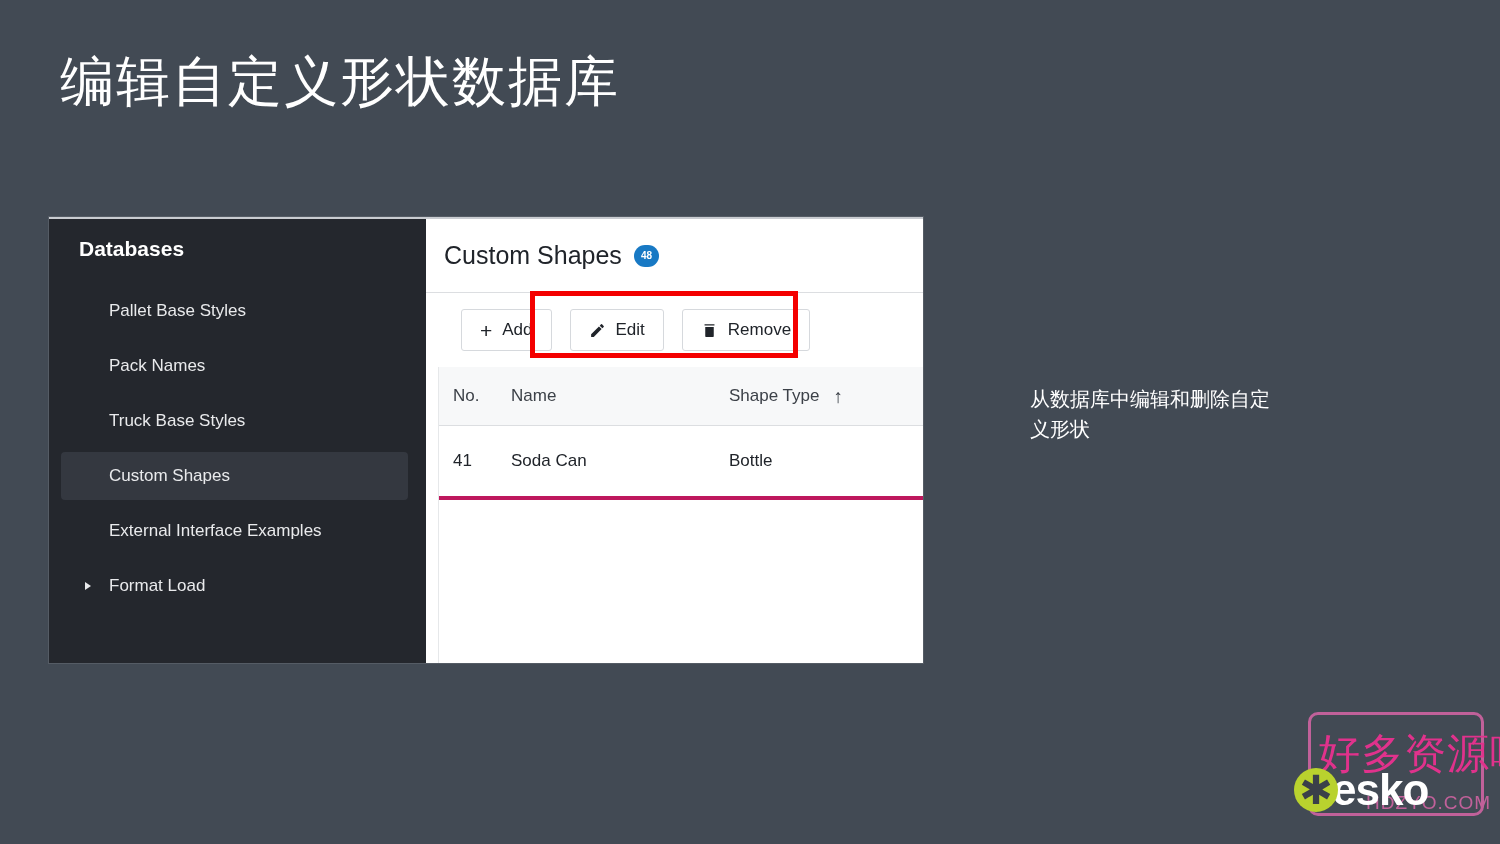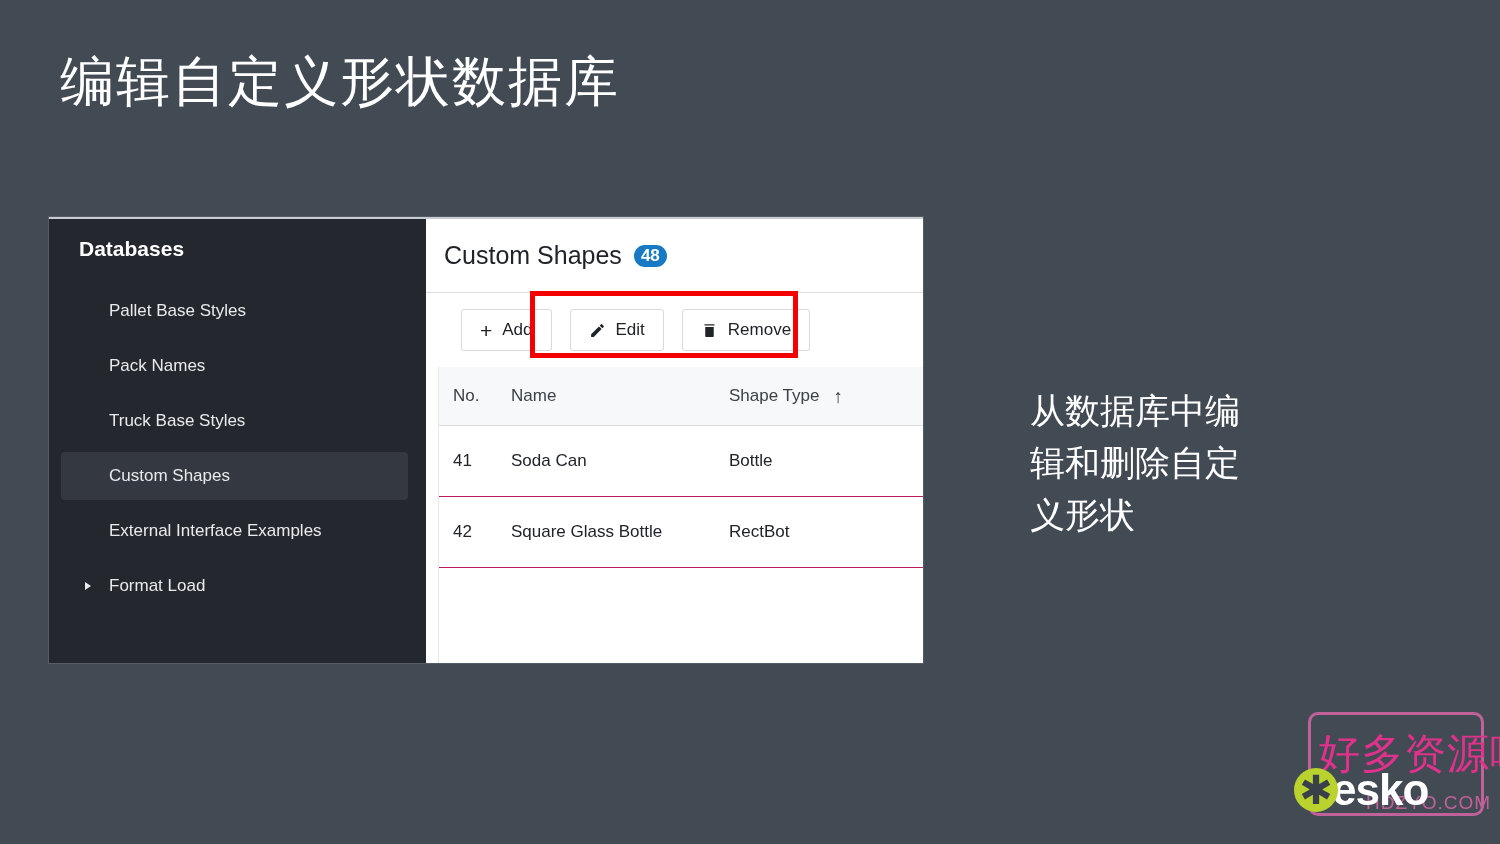--- a/index.html
+++ b/index.html
@@ -106,21 +106,21 @@
     box-sizing: border-box;
   }
   .panel-title {
     font-size: 25px;
     color: #20242a;
   }
   .count-badge {
     margin-left: 12px;
     background: #1879c4;
     color: #ffffff;
-    font-size: 17px;
+    font-size: 10px;
     font-weight: bold;
     border-radius: 11px;
     min-width: 22px;
     height: 22px;
     padding: 0 7px;
     display: inline-flex;
     align-items: center;
     justify-content: center;
     box-sizing: border-box;
   }
@@ -184,21 +184,21 @@
     align-items: center;
     border-bottom: 1px solid #dcdee1;
     font-size: 17px;
     color: #3c4148;
     flex: 0 0 auto;
   }
   .table-row {
     height: 70px;
     display: flex;
     align-items: center;
-    border-bottom: 1px solid #be185d;
+    border-bottom: 4px solid #be185d;
     font-size: 17px;
     color: #20242a;
     background: #ffffff;
     flex: 0 0 auto;
   }
   .table-row.highlighted { background: #f4f5f6; }
   .col-no    { width: 72px; padding-left: 14px; box-sizing: border-box; }
   .col-name  { width: 218px; }
   .col-type  { flex: 1 1 auto; display: flex; align-items: center; }
   .sort-arrow {
@@ -208,21 +208,21 @@
     line-height: 1;
   }
 
   
   .caption {
     position: absolute;
     left: 1030px;
     top: 385px;
     width: 240px;
     color: #ffffff;
-    font-size: 35px;
+    font-size: 20px;
     line-height: 1.48;
   }
 
   
   .watermark {
     position: absolute;
     left: 1294px;
     top: 706px;
     width: 196px;
     height: 118px;
@@ -372,25 +372,20 @@
           <span class="sort-arrow">↑</span>
         </div>
       </div>
 
       <div class="table-row">
         <div class="col-no">41</div>
         <div class="col-name">Soda Can</div>
         <div class="col-type">Bottle</div>
       </div>
 
-      <div class="table-row">
-        <div class="col-no">42</div>
-        <div class="col-name">Square Glass Bottle</div>
-        <div class="col-type">RectBot</div>
-      </div>
 
 
     </div>
   </div>
 </div>
 
 <div class="caption">从数据库中编辑和删除自定义形状</div>
 
 <div class="watermark">
   <div class="wm-frame"></div>

